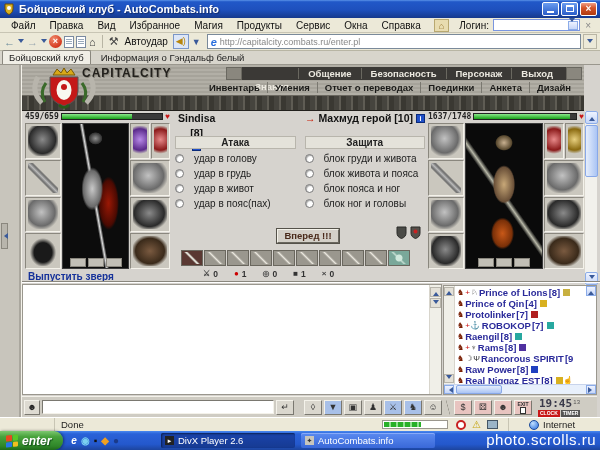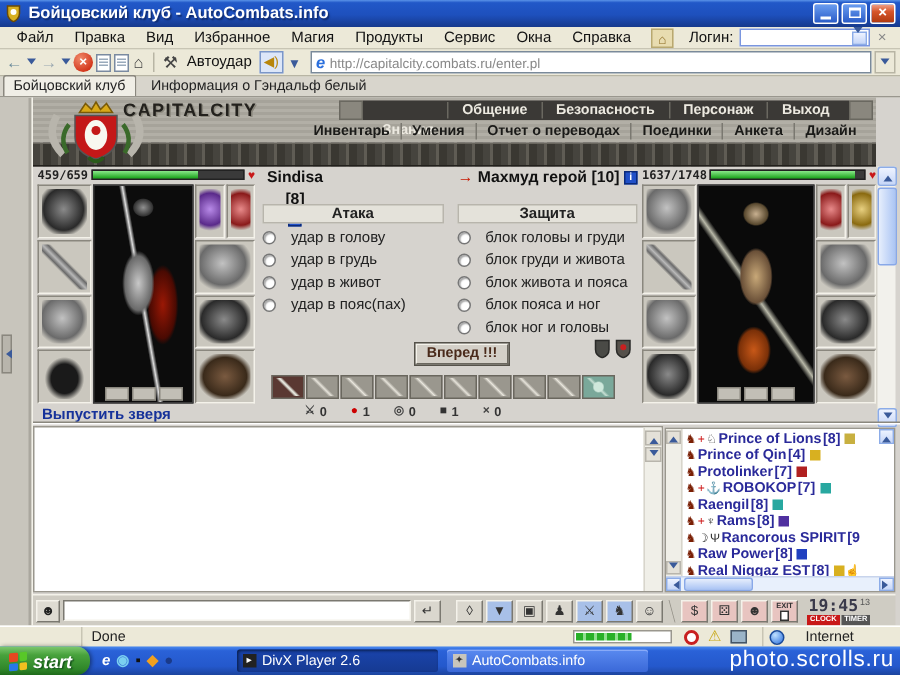--- a/index.html
+++ b/index.html
@@ -197,21 +197,21 @@
   
   .statusbar{position:absolute;top:417px;left:0;right:0;height:14px;background:#ece9d8;border-top:1px solid #fff;
     display:flex;align-items:center;font-size:9.5px;color:#222;}
   .sb-pane1{width:55px;border-right:1px solid #c8c5b4;height:100%;}
   .sb-done{padding:0 6px;flex:1;}
   .sb-prog{width:66px;height:9px;border:1px solid #9a978e;background:#fff;margin-right:8px;position:relative;}
   .sb-prog-fill{position:absolute;top:1px;bottom:1px;left:1px;width:58%;background:repeating-linear-gradient(90deg,#28b028 0 5px,#90e090 5px 7px);}
   .sb-clock{width:10px;height:10px;border-radius:50%;border:2px solid #c82020;background:#fff;margin-right:6px;}
   .sb-warn{color:#c8a818;font-size:10px;margin-right:6px;line-height:10px;}
   .sb-mon{width:11px;height:9px;background:#9ab4c8;border:1px solid #456;margin-right:10px;}
-  .sb-zone{border-left:1px solid #c8c5b4;height:100%;display:flex;align-items:center;gap:14px;padding:0 4px;width:92px;}
+  .sb-zone{border-left:1px solid #c8c5b4;height:100%;display:flex;align-items:center;gap:4px;padding:0 20px;width:92px;}
   .globe{width:10px;height:10px;border-radius:50%;background:radial-gradient(circle at 35% 30%,#bfe0ff,#2a6fdd);border:1px solid #1a4a9a;flex:0 0 auto;}
 
   
   .taskbar{position:absolute;top:431px;left:0;right:0;height:19px;display:flex;align-items:center;
     background:linear-gradient(180deg,#4a8af0 0%,#2a62d8 15%,#2458cc 70%,#1c449e 100%);}
   .start{height:19px;background:linear-gradient(180deg,#7ec870 0%,#48a23c 30%,#2f8629 80%,#1e6a1a 100%);
     border-radius:0 9px 9px 0;display:flex;align-items:center;gap:4px;padding:0 12px 0 6px;box-shadow:1px 0 3px rgba(0,0,0,.45);flex:0 0 auto;}
   .winflag{width:12px;height:12px;display:grid;grid-template-columns:1fr 1fr;grid-template-rows:1fr 1fr;gap:1px;transform:skewY(-6deg);}
   .wf{border-radius:1px;}
   .wf1{background:#e84820;}.wf2{background:#58c828;}.wf3{background:#2878e8;}.wf4{background:#f0c020;}
@@ -443,24 +443,20 @@
               <span class="radio"></span>
               <span>удар в живот</span>
             </label>
           <label class="opt">
               <span class="radio"></span>
               <span>удар в пояс(пах)</span>
             </label>
         </div>
         <div class="colbox">
           <div class="colhead">Защита</div>
-          <label class="opt">
-              <span class="radio"></span>
-              <span>блок головы и груди</span>
-            </label>
           <label class="opt">
               <span class="radio"></span>
               <span>блок груди и живота</span>
             </label>
           <label class="opt">
               <span class="radio"></span>
               <span>блок живота и пояса</span>
             </label>
           <label class="opt">
               <span class="radio"></span>
@@ -671,21 +667,21 @@
   </div>
 
   <div class="taskbar">
     <span class="start">
       <span class="winflag">
           <span class="wf wf1"></span>
           <span class="wf wf2"></span>
           <span class="wf wf3"></span>
           <span class="wf wf4"></span>
         </span>
-      <span class="start-label">start</span>
+      <span class="start-label">enter</span>
     </span>
     <span class="ql">
       <span class="ql-ic" style="font-style: italic; color: rgb(255, 255, 255);">e</span>
       <span class="ql-ic" style="color: rgb(122, 208, 240);">◉</span>
       <span class="ql-ic" style="color: rgb(17, 17, 17);">▪</span>
       <span class="ql-ic" style="color: rgb(240, 160, 32);">◆</span>
       <span class="ql-ic" style="color: rgb(26, 58, 138);">●</span>
     </span>
     <span class="tasks">
       <span class="task active">

